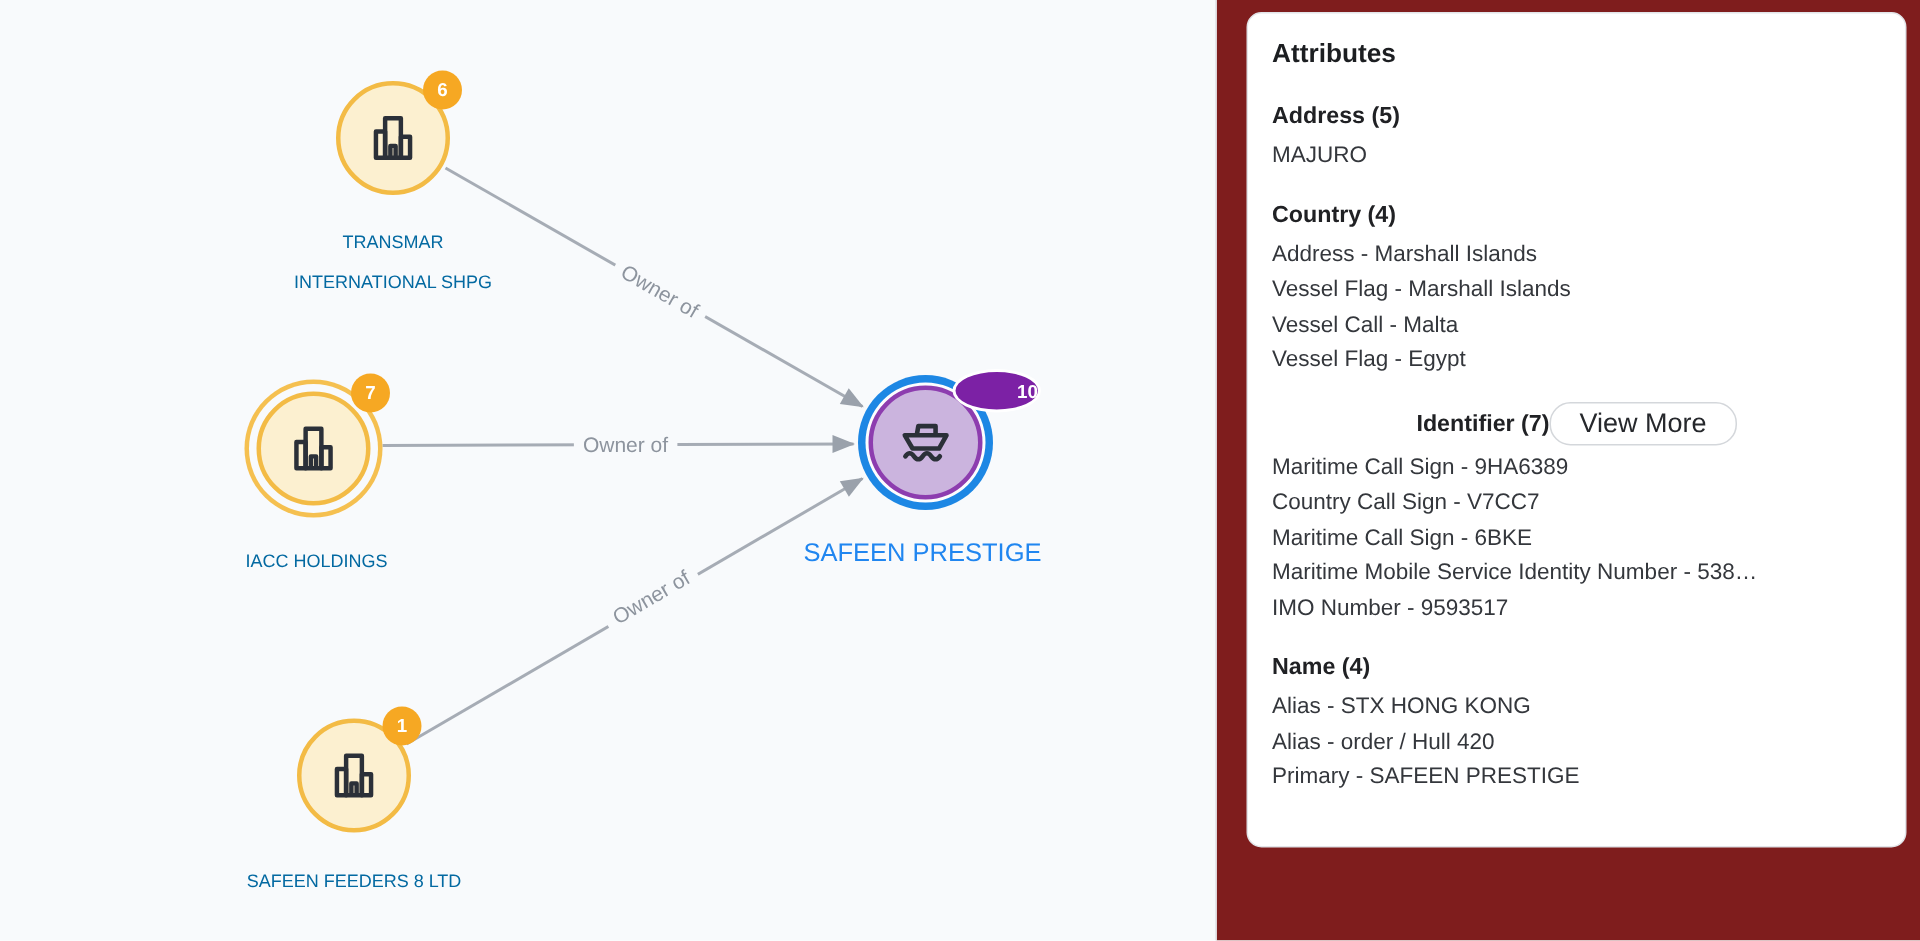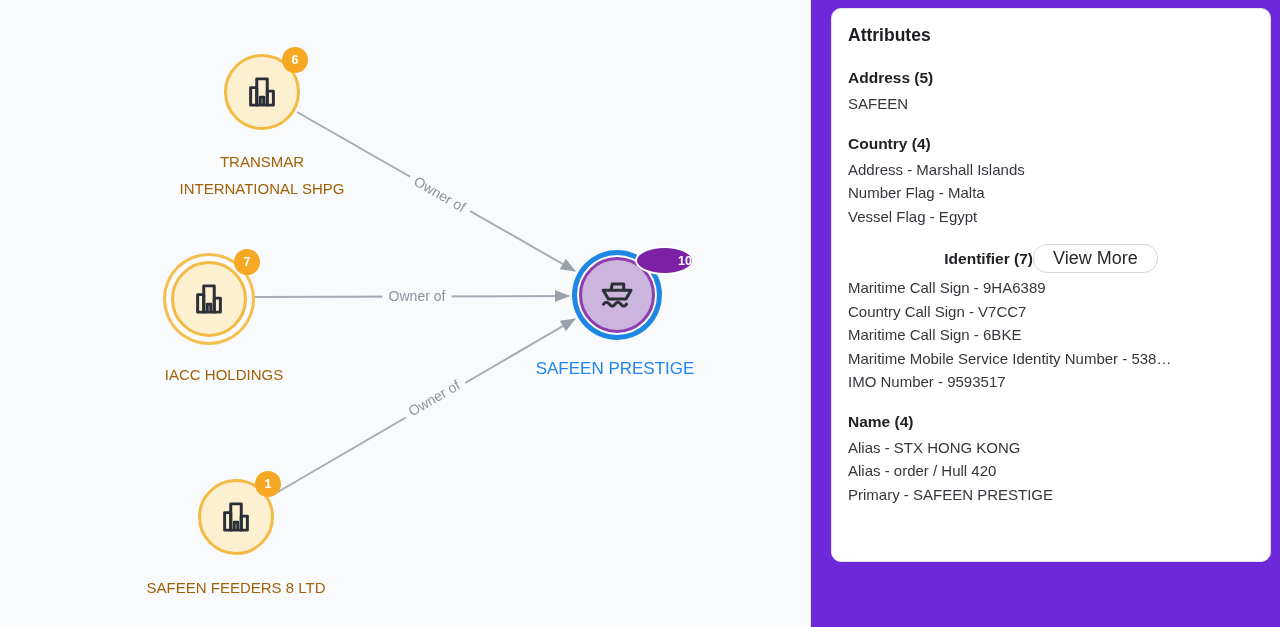--- a/index.html
+++ b/index.html
@@ -61,30 +61,30 @@
   }
   .badge-purple {
     background: #7c21a5;
     border: 2px solid #ffffff;
     min-width: 29px; height: 29px; padding-left: 41px;
   }
   .node-label {
     position: absolute;
     width: 300px;
     text-align: center;
-    font-size: 15px;
+    font-size: 12px;
     line-height: 27px;
-    color: #a16207;
+    color: #0369a1;
     transform: translateX(-50%);
     user-select: none;
   }
   .node-label.blue { color: #2086f0; font-size: 17px; }
 
   
-  .side { flex: 1; background: #6d28d9; }
+  .side { flex: 1; background: #7f1d1d; }
   .panel {
     margin: 8px 0 0 20px;
     width: 440px;
     min-height: 554px;
     background: #ffffff;
     border: 1px solid #e2e4e8;
     border-radius: 10px;
     padding: 14px 16px 18px 16px;
   }
   .panel h2 {
@@ -168,21 +168,21 @@
       <div class="node-circle">
         <svg width="42" height="42" viewBox="0 0 24 24" fill="none" stroke="#2b3038" stroke-width="1.7" stroke-linejoin="round">
           <path d="M9 4.5 h6 v15 h-6 z"></path>
           <path d="M5.5 9.5 h3.5 v10 h-3.5 z"></path>
           <path d="M15 11.5 h3.5 v8 h-3.5 z"></path>
           <path d="M11 19.5 v-4.5 h2 v4.5"></path>
         </svg>
       </div>
       <div class="badge" style="left:63px;top:-12px;">7</div>
     </div>
-    <div class="node-label" style="left:224px;top:361px;">IACC HOLDINGS</div>
+    <div class="node-label" style="left:211px;top:361px;">IACC HOLDINGS</div>
 
     <div class="node company" style="left:198px;top:479px;">
       <div class="node-circle">
         <svg width="42" height="42" viewBox="0 0 24 24" fill="none" stroke="#2b3038" stroke-width="1.7" stroke-linejoin="round">
           <path d="M9 4.5 h6 v15 h-6 z"></path>
           <path d="M5.5 9.5 h3.5 v10 h-3.5 z"></path>
           <path d="M15 11.5 h3.5 v8 h-3.5 z"></path>
           <path d="M11 19.5 v-4.5 h2 v4.5"></path>
         </svg>
       </div>
@@ -203,27 +203,28 @@
     <div class="node-label blue" style="left:615px;top:355px;">SAFEEN PRESTIGE</div>
 
   </div>
 
   <div class="side">
     <div class="panel">
       <h2>Attributes</h2>
 
       <section>
         <h3>Address (5)</h3>
-        <div class="attr-line">SAFEEN</div>
+        <div class="attr-line">MAJURO</div>
       </section>
 
       <section>
         <h3>Country (4)</h3>
         <div class="attr-line">Address - Marshall Islands</div>
-        <div class="attr-line">Number Flag - Malta</div>
+        <div class="attr-line">Vessel Flag - Marshall Islands</div>
+        <div class="attr-line">Vessel Call - Malta</div>
         <div class="attr-line">Vessel Flag - Egypt</div>
       </section>
 
       <section>
         <div class="sec-head-row">
           <h3>Identifier (7)</h3>
           <button class="view-more-btn">View More</button>
         </div>
         <div class="attr-line">Maritime Call Sign - 9HA6389</div>
         <div class="attr-line">Country Call Sign - V7CC7</div>

